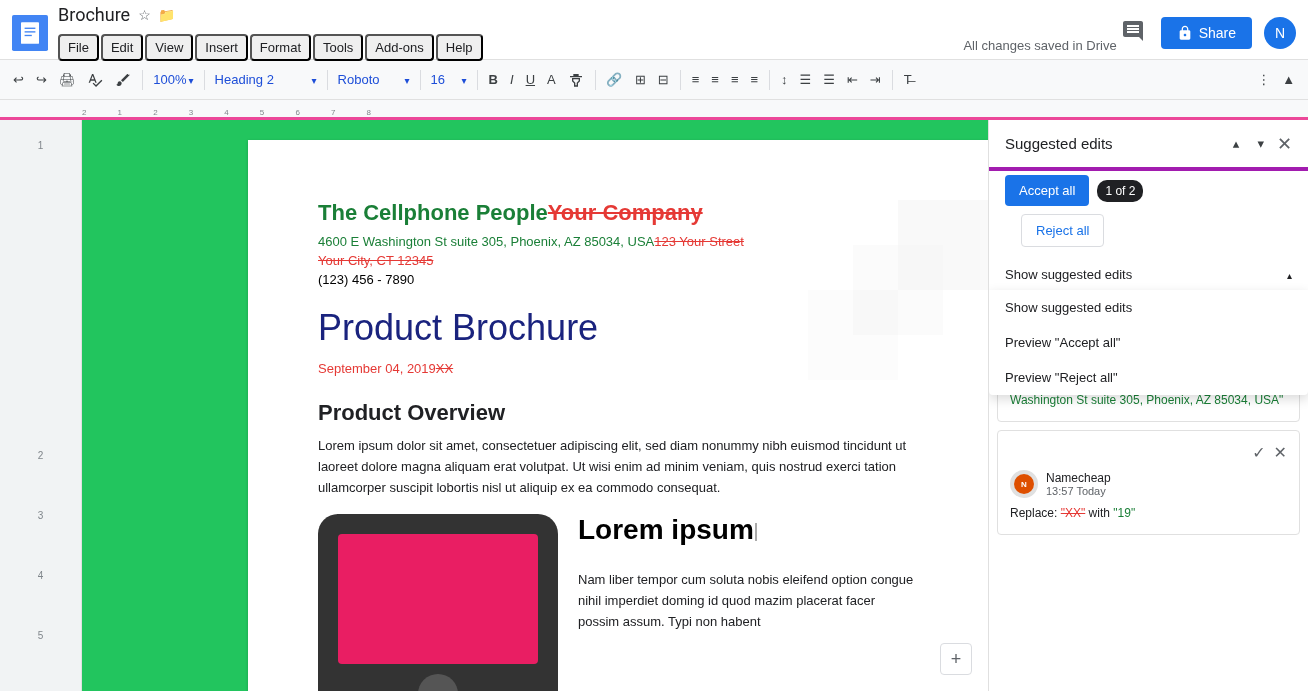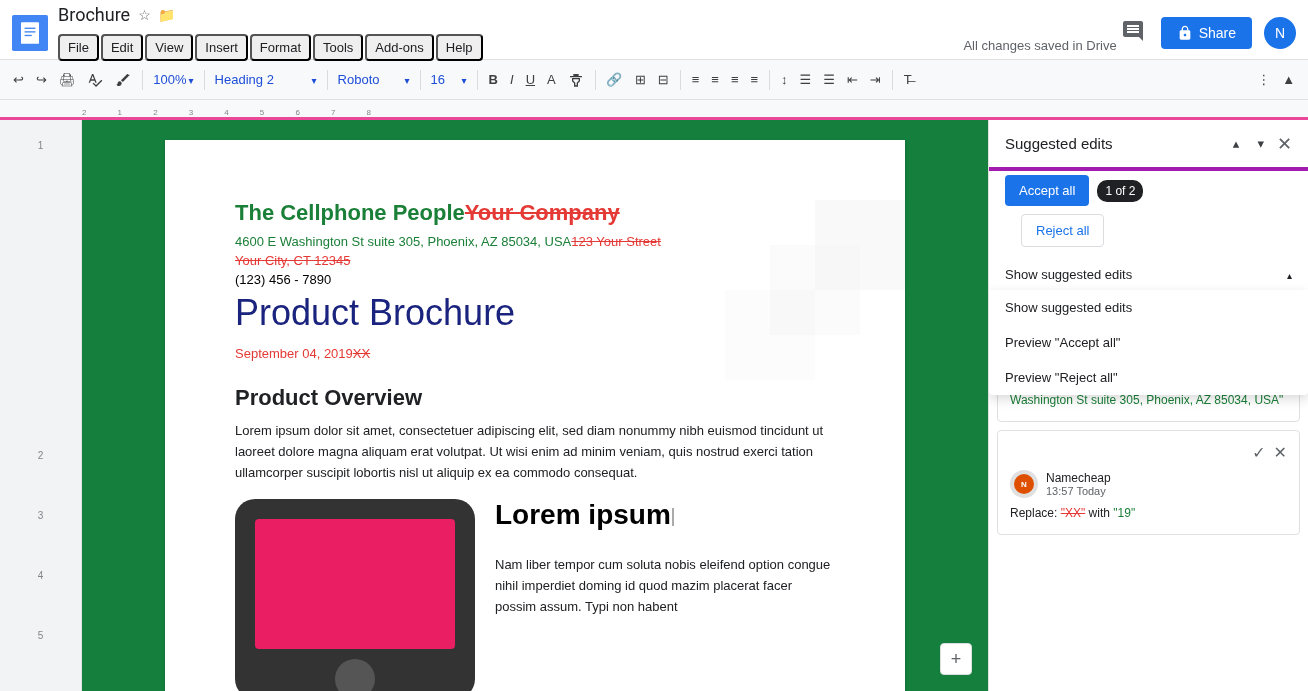--- a/index.html
+++ b/index.html
@@ -102,25 +102,25 @@
       padding-top: 10px;
       font-size: 10px;
       color: #80868b;
       position: relative;
     }
     .page-num { position: absolute; font-size: 10px; color: #80868b; }
 
     
     #doc-canvas {
       flex: 1;
-      background: #15803d;
+      background: #22c55e;
       overflow-y: auto;
       overflow-x: hidden;
       display: flex;
-      justify-content: center;
+      justify-content: flex-end;
       padding: 20px 0;
       position: relative;
     }
     #doc-page {
       background: #fff;
       width: 740px;
       min-height: 900px;
       padding: 60px 70px;
       box-shadow: 0 1px 3px rgba(0,0,0,0.2);
       position: relative;
@@ -131,21 +131,21 @@
       font-size: 22px;
       font-weight: 700;
       color: #1a7f37;
       margin-bottom: 8px;
       font-family: Arial, sans-serif;
     }
     .deleted-text { text-decoration: line-through; color: #e53935; }
     .address-block { font-size: 13px; margin-bottom: 4px; }
     .address-green { color: #1a7f37; }
     .address-deleted { text-decoration: line-through; color: #e53935; }
-    .phone { font-size: 13px; margin-bottom: 5px; }
+    .phone { font-size: 13px; margin-bottom: 20px; }
 
     .doc-h1 {
       font-size: 36px;
       color: #1a237e;
       font-weight: 400;
       margin-bottom: 12px;
       font-family: Arial, sans-serif;
     }
     .doc-date {
       font-size: 13px;

